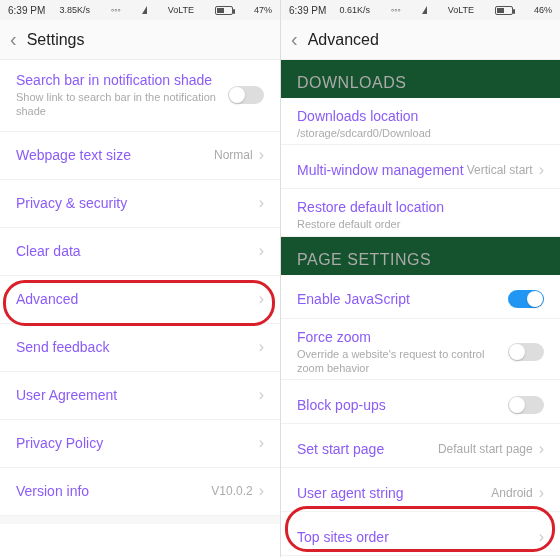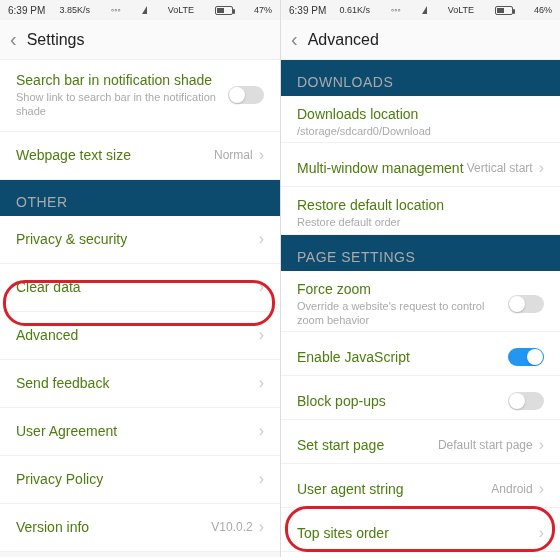--- a/index.html
+++ b/index.html
@@ -7,25 +7,25 @@
   .phone { width: 280px; height: 557px; background: #fff; position: relative; overflow: hidden; }
   .phone + .phone { border-left: 1px solid #ddd; }
   .statusbar { height: 20px; display: flex; align-items: center; justify-content: space-between; padding: 0 8px; font-size: 10px; color: #333; background: #f5f5f5; }
   .sb-right { display: flex; align-items: center; gap: 21px; }
   .sb-right span { font-size: 9px; }
   .sb-icon { font-size: 10px; }
   .header { height: 40px; display: flex; align-items: center; padding: 0 10px; border-bottom: 1px solid #eee; background:#fafafa; }
   .back-chevron { color: #888; font-size: 20px; margin-right: 10px; }
   .header-title { font-size: 16px; font-weight: 500; color: #222; }
   .content { height: calc(557px - 60px); overflow: hidden; }
-  .section-header { font-size: 14px; color: #aaa; letter-spacing: 0.5px; padding: 14px 16px 6px; background: #0c4a6e; }
+  .section-header { font-size: 16px; color: #aaa; letter-spacing: 0.5px; padding: 14px 16px 6px; background: #14532d; }
   .row { display: flex; align-items: center; padding: 12px 16px; border-bottom: 1px solid #f1f1f1; background: #fff; min-height: 48px; position: relative; }
   .row.compact { min-height: 44px; padding-top:10px; padding-bottom:4px;}
   .row-main { flex: 1; display: flex; flex-direction: column; }
-  .row-title { font-size: 14px; color: #4d7c0f; }
+  .row-title { font-size: 14px; color: #8b5cf6; }
   .row-sub { font-size: 11px; color: #aaa; margin-top: 2px; line-height: 1.3; }
   .row-value { font-size: 12px; color: #aaa; margin-right: 6px; }
   .chevron { color: #ccc; font-size: 16px; }
   .toggle { width: 36px; height: 18px; border-radius: 10px; background: #ddd; position: relative; }
   .toggle.on { background: #2196f3; }
   .toggle::after { content: ''; position: absolute; width: 16px; height: 16px; background: #fff; border-radius: 50%; top: 1px; left: 1px; box-shadow: 0 1px 2px rgba(0,0,0,0.2); }
   .toggle.on::after { left: auto; right: 1px; }
   .gap { height: 8px; background: #f7f7f7; }
   .highlight { position: absolute; border: 3px solid #d9202a; border-radius: 22px; pointer-events: none; z-index: 90; }
   .hl-left { left: 3px; top: 280px; width: 272px; height: 46px; }
@@ -67,21 +67,20 @@
       </div>
       <div class="toggle"></div>
     </div>
     <div class="row">
       <div class="row-main">
           <span class="row-title">Webpage text size</span>
         </div>
       <span class="row-value">Normal</span>
       <span class="chevron">›</span>
     </div>
-    <div class="section-header">OTHER</div>
     <div class="row">
       <div class="row-main">
           <span class="row-title">Privacy &amp; security</span>
         </div>
       <span class="chevron">›</span>
     </div>
     <div class="row">
       <div class="row-main">
           <span class="row-title">Clear data</span>
         </div>
@@ -160,33 +159,33 @@
     </div>
     <div class="row compact">
       <div class="row-main">
         <span class="row-title">Restore default location</span>
         <span class="row-sub">Restore default order</span>
       </div>
     </div>
     <div class="section-header">PAGE SETTINGS</div>
     <div class="row compact">
       <div class="row-main">
+          <span class="row-title">Enable JavaScript</span>
+        </div>
+      <div class="toggle on"></div>
+    </div>
+    <div class="row compact">
+      <div class="row-main">
         <span class="row-title">Force zoom</span>
         <span class="row-sub">Override a website's request to control zoom behavior</span>
       </div>
       <div class="toggle"></div>
     </div>
     <div class="row compact">
       <div class="row-main">
-          <span class="row-title">Enable JavaScript</span>
-        </div>
-      <div class="toggle on"></div>
-    </div>
-    <div class="row compact">
-      <div class="row-main">
           <span class="row-title">Block pop-ups</span>
         </div>
       <div class="toggle"></div>
     </div>
     <div class="row compact">
       <div class="row-main">
           <span class="row-title">Set start page</span>
         </div>
       <span class="row-value">Default start page</span>
       <span class="chevron">›</span>

